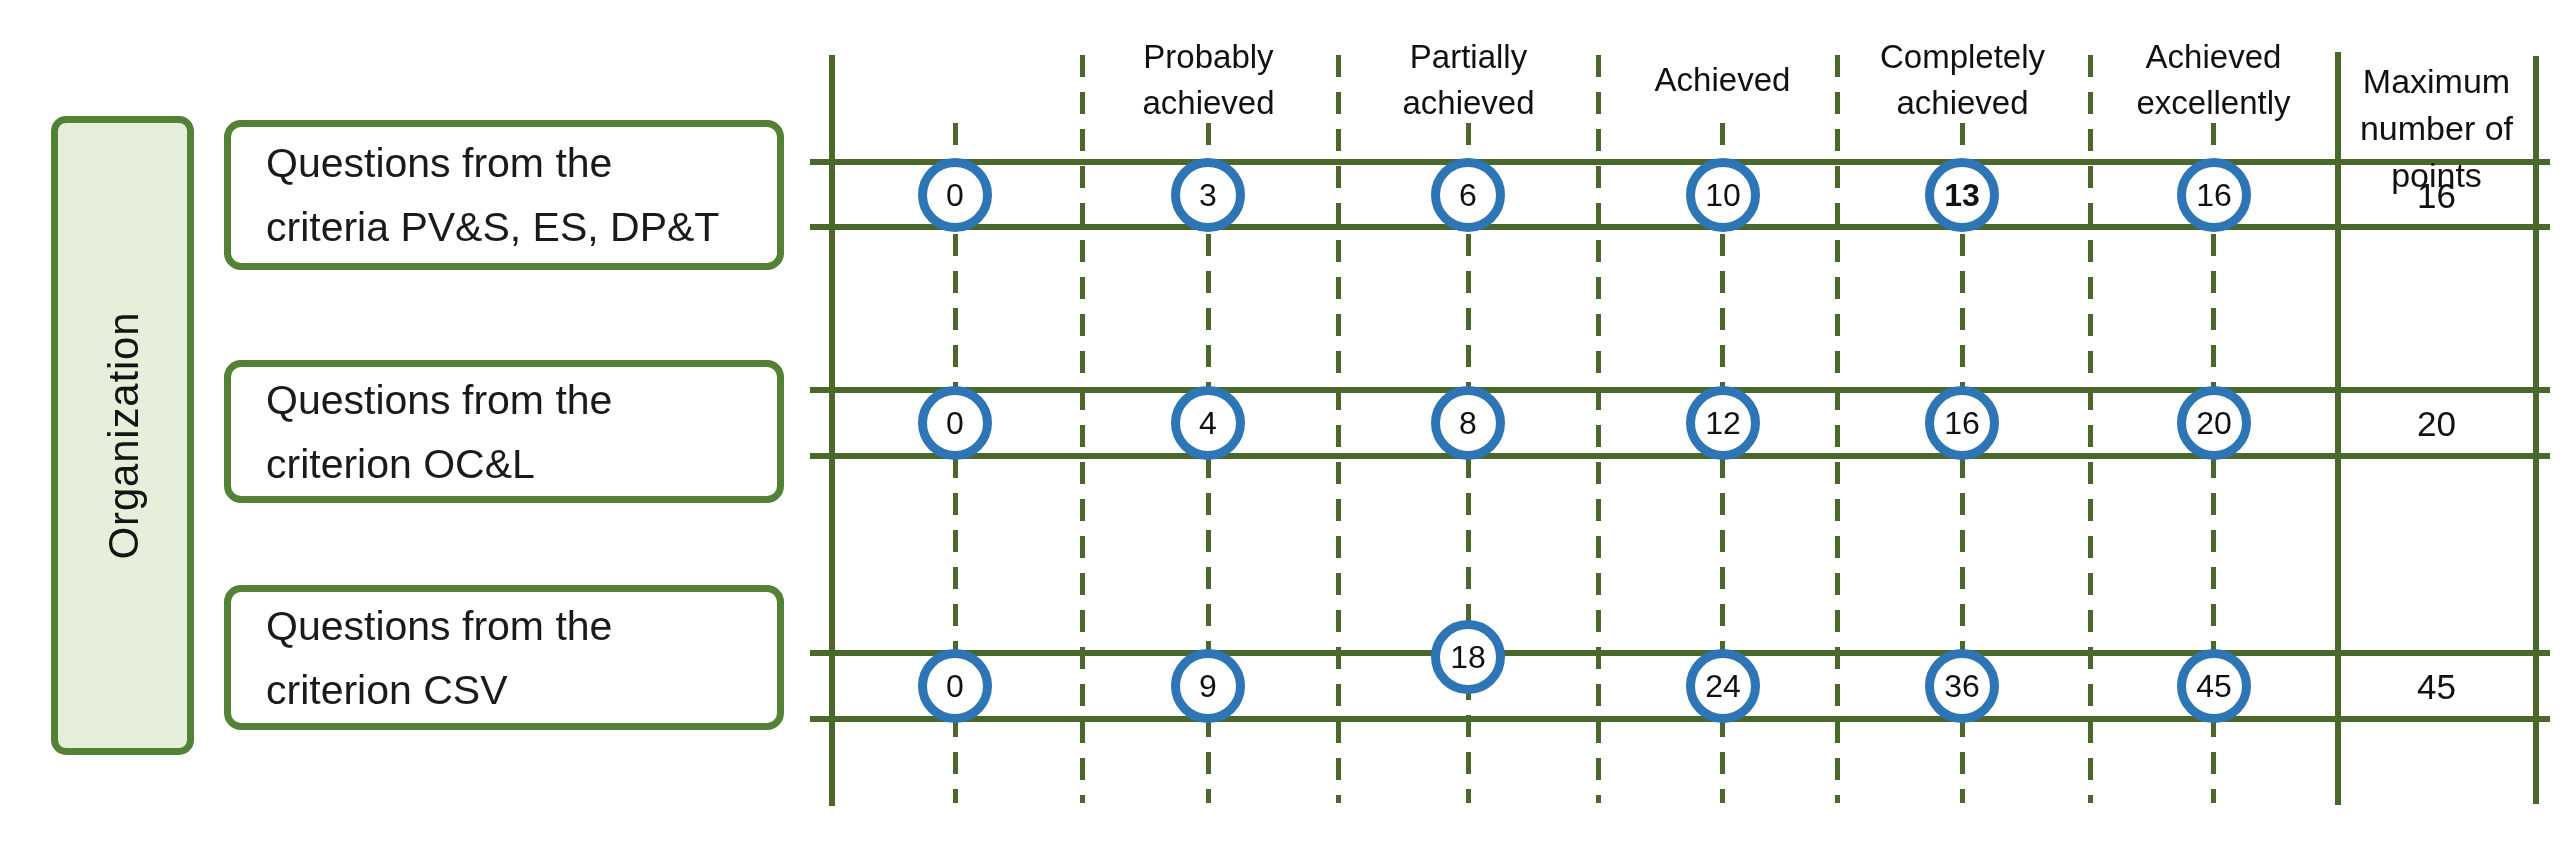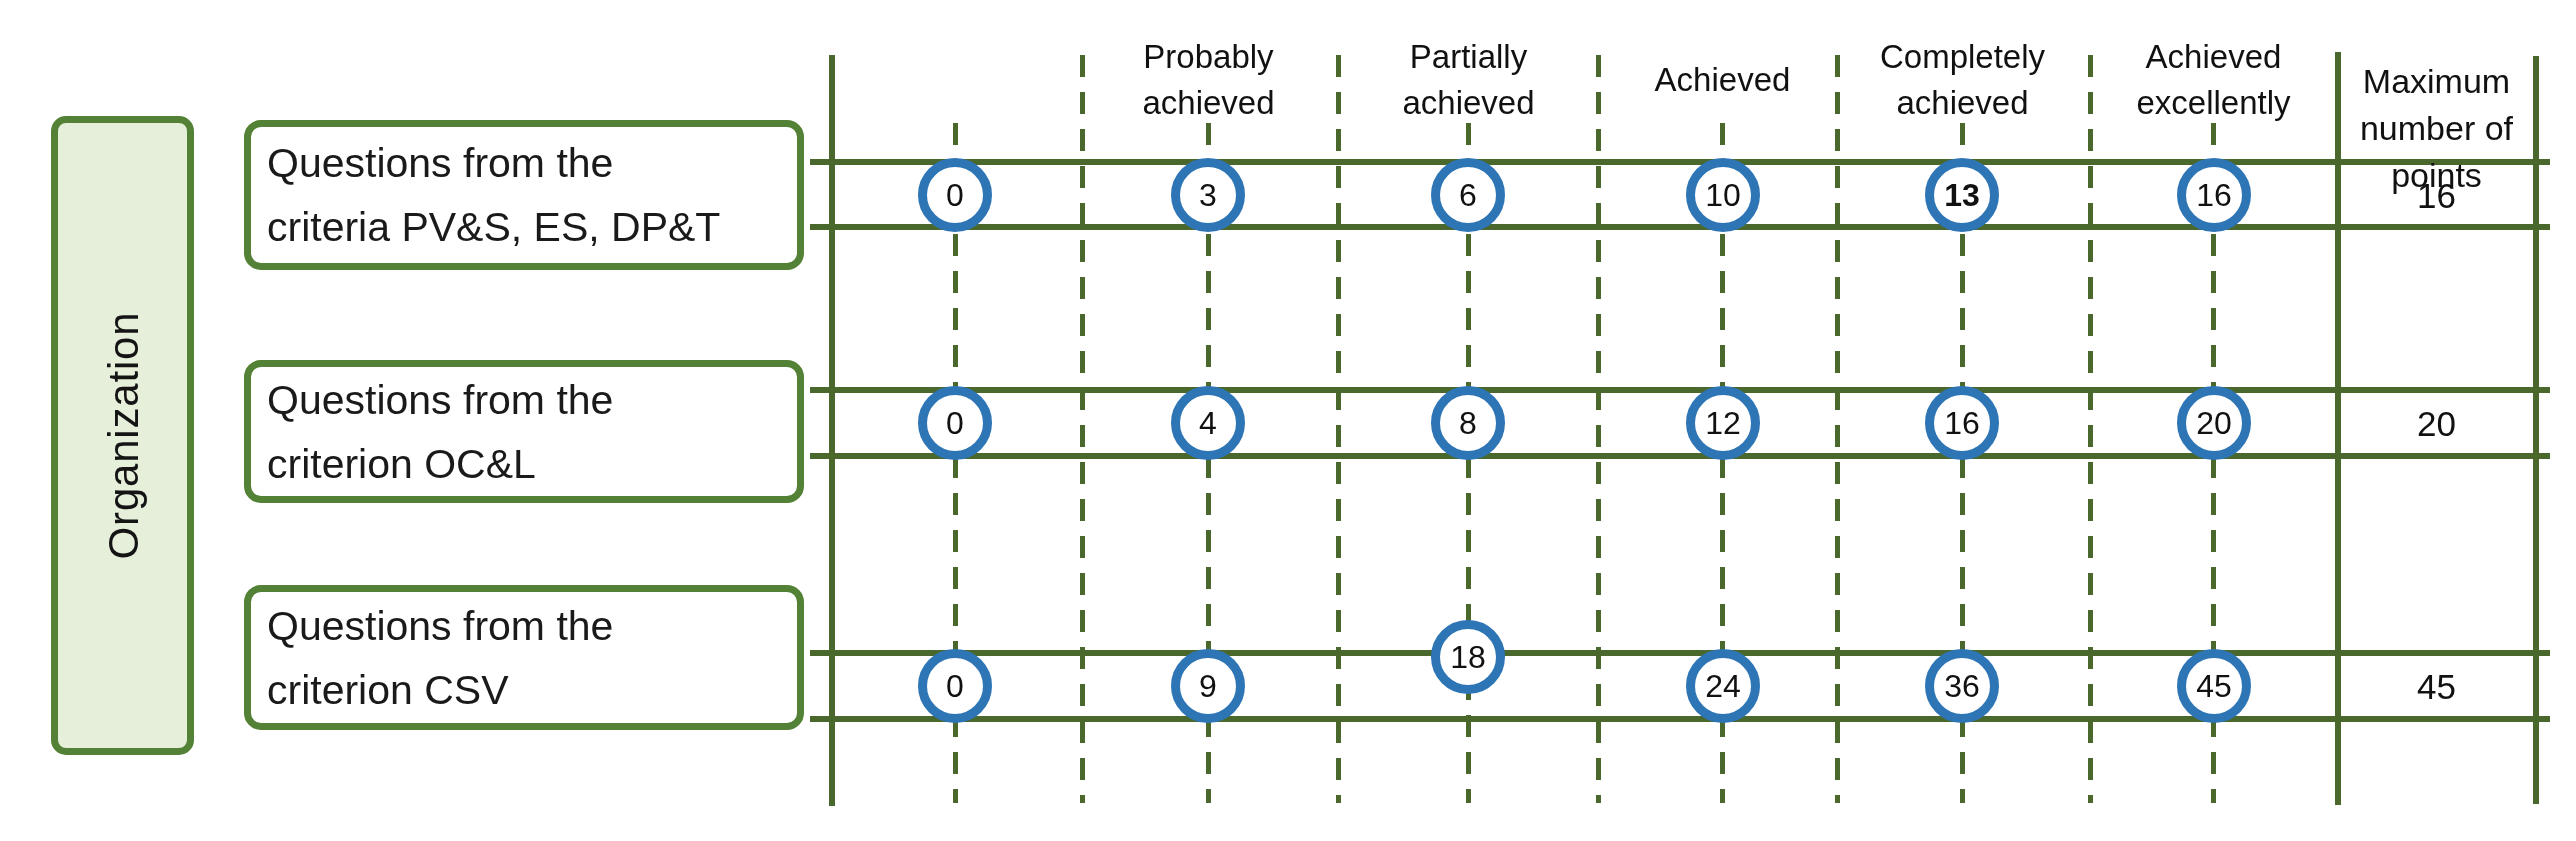--- a/index.html
+++ b/index.html
@@ -17,24 +17,23 @@
 
   
   .gbox{
     box-sizing:border-box;
     border:7.6px solid var(--boxgreen);
     border-radius:17px;
     background:#ffffff;
   }
   .qbox{
     display:flex;flex-direction:column;justify-content:center;
-    padding-left:16px;
+    padding-left:35px;
     font-size:41px;line-height:64px;white-space:pre;
     color:var(--ink);
-    margin-left:20px;
   }
   .orgbox{background:var(--orgfill);border-radius:15px;}
   .orglabel{
     font-size:42px;letter-spacing:0.8px;color:#141414;
     text-align:center;line-height:51px;white-space:pre;
     transform:rotate(-90deg);
   }
 
   
   .vline{width:5.9px;background:var(--green);}

